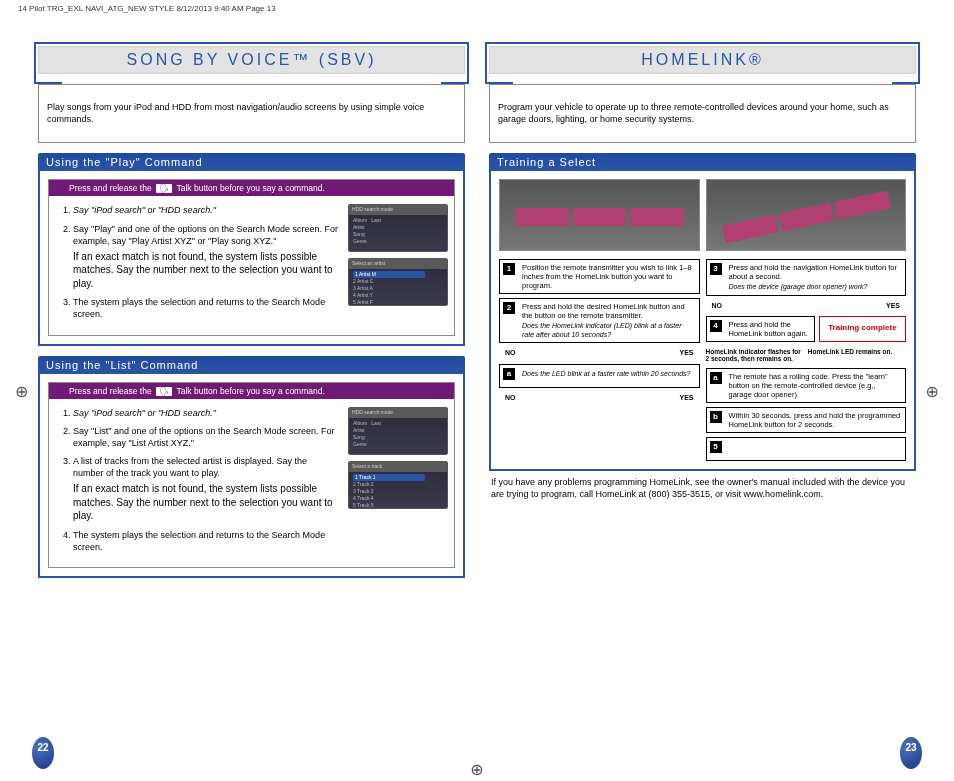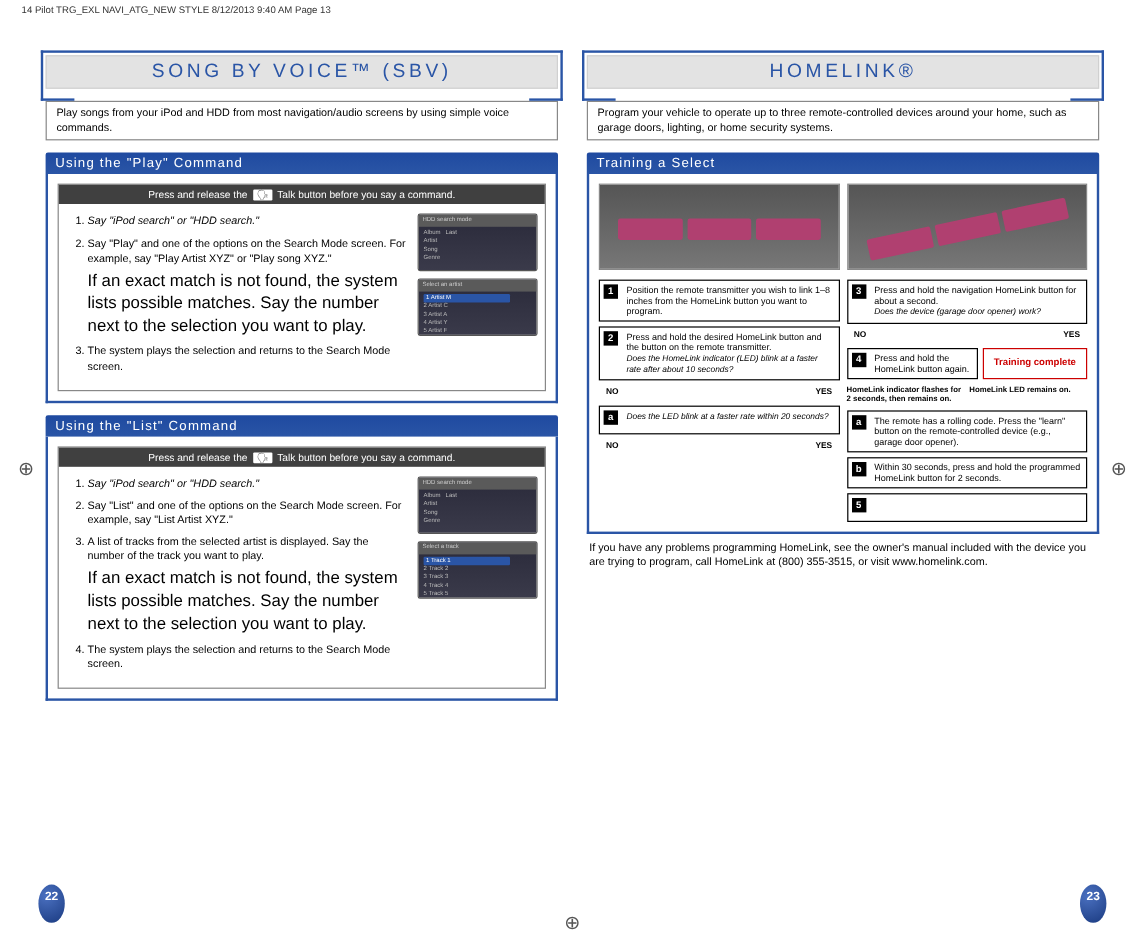--- a/index.html
+++ b/index.html
@@ -11,38 +11,38 @@
   .regmark.left { left: 15px; top: 50%; transform: translateY(-50%); }
   .regmark.right { right: 15px; top: 50%; transform: translateY(-50%); }
   .regmark.bottom { left: 50%; bottom: 2px; transform: translateX(-50%); }
 
   .section-title-wrap { position: relative; margin: 8px 0 6px; }
   .section-title { background: #e3e3e3; text-align: center; border: 1px solid #d0d0d0; padding: 4px 0; font-family: 'Arial Narrow', Arial; letter-spacing: 3px; font-size: 16px; color: #2a55a6; font-weight: 500; }
   .title-frame { position: absolute; top: -4px; left: -4px; right: -4px; bottom: -10px; border: 2px solid #2a55a6; border-bottom: none; pointer-events: none; }
   .title-frame::before, .title-frame::after { content:''; position:absolute; bottom:0; width:28px; height:2px; background:#2a55a6; }
   .title-frame::before { left: -2px;} .title-frame::after { right:-2px;}
 
-  .intro-box { border: 1px solid #888; padding: 4px 8px; margin: 10px 0; font-size: 9px; line-height: 1.3; }
+  .intro-box { border: 1px solid #888; padding: 17px 8px; margin: 10px 0; font-size: 9px; line-height: 1.3; }
 
   .subheader { background: linear-gradient(#1f4aa0,#2a55a6); color: #fff; font-size: 11px; padding: 3px 8px; font-family:'Arial Narrow', Arial; letter-spacing: 1px; border-radius: 2px 2px 0 0; }
   .command-outer { border: 2px solid #2a55a6; border-top: none; padding: 8px; background: #fff; margin-bottom: 10px;}
   .command-inner { border: 1px solid #888; }
-  .command-bar { background: #404040; color: #fff; font-size: 8.5px; text-align: center; padding: 3px 4px; }
+  .command-bar { background: #701a75; color: #fff; font-size: 8.5px; padding: 3px 20px; }
   .talk-icon { display: inline-block; background: #fff; color: #444; padding: 0 3px; font-size:8px; border-radius:1px; margin: 0 2px;}
   .command-body { display: flex; gap: 8px; padding: 8px 6px; }
   .command-left { flex: 1; }
   .command-right { width: 100px; display:flex; flex-direction:column; gap:6px; }
   .screen-img { background: linear-gradient(#2a2a3a,#3a3a4a); border: 1px solid #555; height: 48px; border-radius: 2px; position: relative; overflow:hidden;}
   .screen-top {background:#5a5a5a; height:10px; font-size:5px; color:#ccc; padding:1px 3px;}
   .screen-list { padding:2px 4px; font-size:5px; color:#bbb; line-height:1.4;}
   .screen-hl { background:#2a55a6; color:#fff; padding:0 2px; border-radius:1px; display:inline-block; width:80%;}
   ol.steps { list-style: decimal; padding-left: 18px; font-size: 9px; line-height: 1.35; }
   ol.steps li { margin-bottom: 6px; }
   ol.steps em { font-style: italic; }
-  .step-note { margin-left: 0; font-size: 14px; margin-top:3px;}
+  .step-note { margin-left: 0; font-size: 10px; margin-top:3px;}
 
   .training-outer { border: 2px solid #2a55a6; border-top:none; padding: 8px;}
   .training-photos { display:flex; gap:6px; margin-bottom:8px;}
   .photo { flex:1; height:72px; background: linear-gradient(#555,#777); border:1px solid #888; position:relative; overflow:hidden;}
   .photo .hl-buttons { position:absolute; top:28px; left:15px; right:15px; height:18px; display:flex; gap:4px;}
   .photo .hl-buttons div { flex:1; background:#b04070; border-radius:2px;}
   .flow { position:relative; font-size:7.5px; line-height:1.2;}
   .flow-col { display:flex; gap:6px; }
   .flow-left, .flow-right { flex:1; display:flex; flex-direction:column; gap:4px;}
   .flow-box { border:1px solid #000; padding:3px 4px 3px 22px; position:relative; background:#fff; min-height:24px;}

